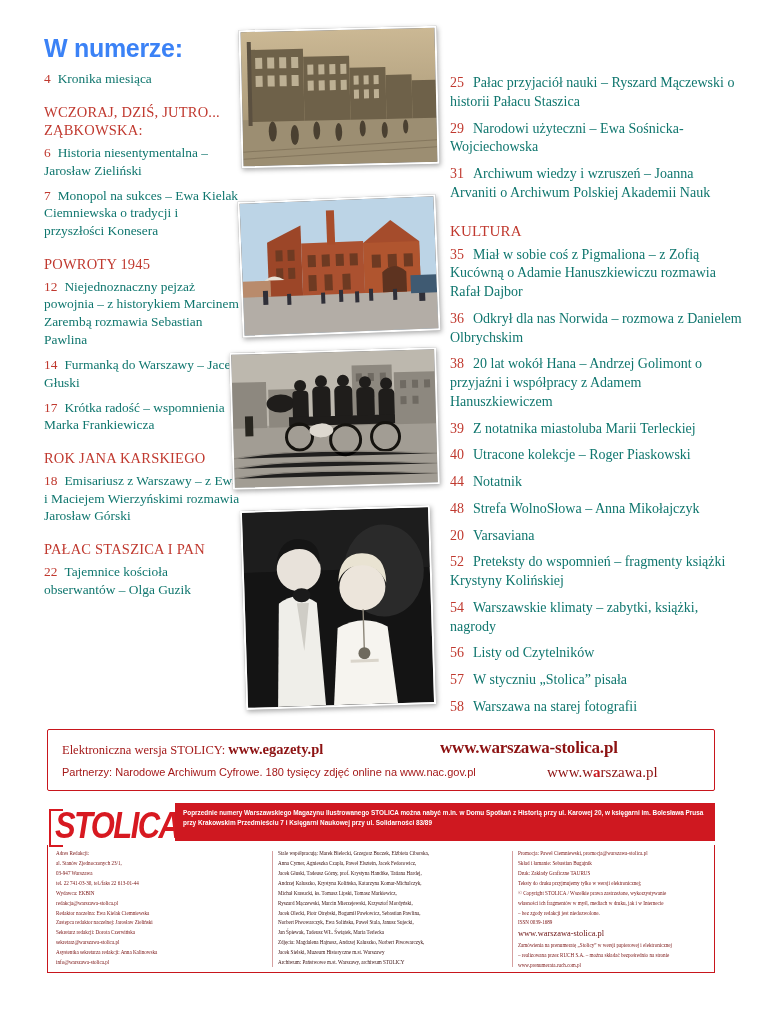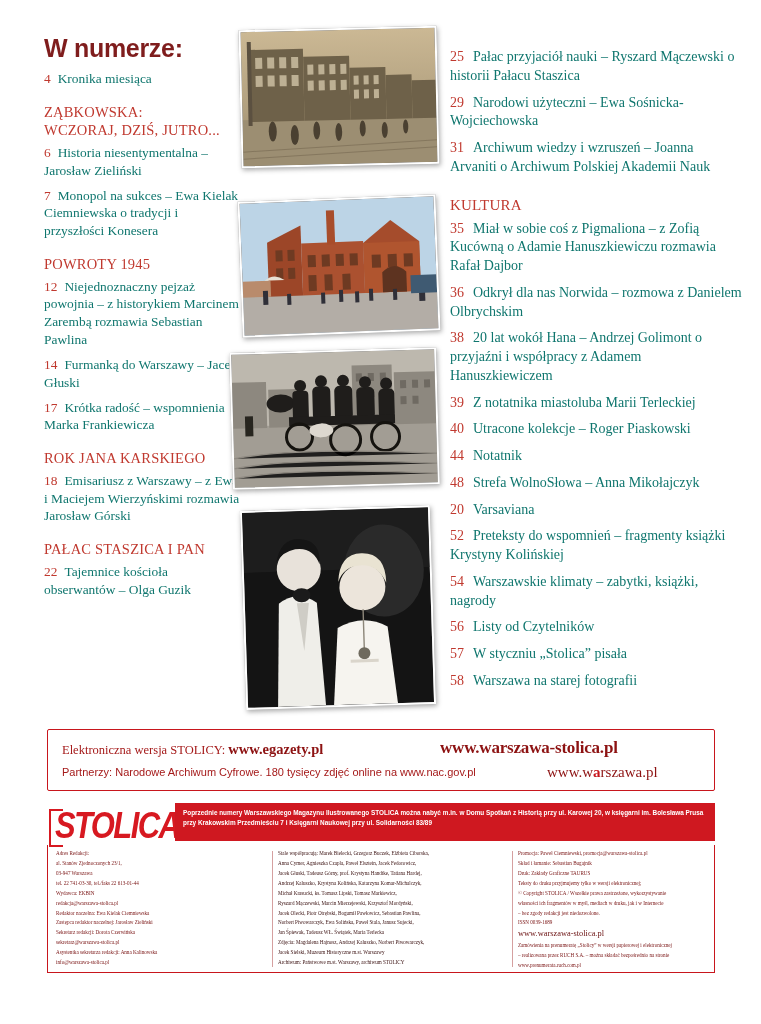--- a/index.html
+++ b/index.html
@@ -18,35 +18,35 @@
   }
 
   
   .toc-title {
     position: absolute;
     left: 44px;
     top: 34px;
     font-family: "Liberation Sans", "DejaVu Sans", sans-serif;
     font-weight: bold;
     font-size: 25px;
-    color: #7f1d1d;
+    color: #3b82f6;
     letter-spacing: -0.3px;
   }
 
   
   .col-left {
     position: absolute;
     left: 44px;
     top: 70px;
     width: 196px;
   }
   .col-right {
     position: absolute;
     left: 450px;
-    top: 48px;
+    top: 74px;
     width: 292px;
   }
 
   .section-head {
     color: #c0392f;
     font-family: "Liberation Serif", "DejaVu Serif", serif;
     font-size: 14.5px;
     letter-spacing: 0.2px;
     line-height: 1.28;
     margin-top: 15px;
@@ -250,22 +250,22 @@
 </head>
 <body>
 
 <div class="page">
 
   <div class="toc-title">W numerze:</div>
 
   <div class="col-left" id="leftCol">
       <div class="entry"><span class="pg">4</span><span class="txt">Kronika miesiąca</span></div>
       <div class="section-head">
+        <div>WCZORAJ, DZIŚ, JUTRO...</div>
         <div>ZĄBKOWSKA:</div>
-        <div>WCZORAJ, DZIŚ, JUTRO...</div>
       </div>
       <div class="entry"><span class="pg">6</span><span class="txt">Historia niesentymentalna – Jarosław Zieliński</span></div>
       <div class="entry"><span class="pg">7</span><span class="txt">Monopol na sukces – Ewa Kielak Ciemniewska o tradycji i przyszłości Konesera</span></div>
       <div class="section-head">
         <div>POWROTY 1945</div>
       </div>
       <div class="entry"><span class="pg">12</span><span class="txt">Niejednoznaczny pejzaż powojnia – z historykiem Marcinem Zarembą rozmawia Sebastian Pawlina</span></div>
       <div class="entry"><span class="pg">14</span><span class="txt">Furmanką do Warszawy – Jacek Głuski</span></div>
       <div class="entry"><span class="pg">17</span><span class="txt">Krótka radość – wspomnienia Marka Frankiewicza</span></div>
       <div class="section-head">

